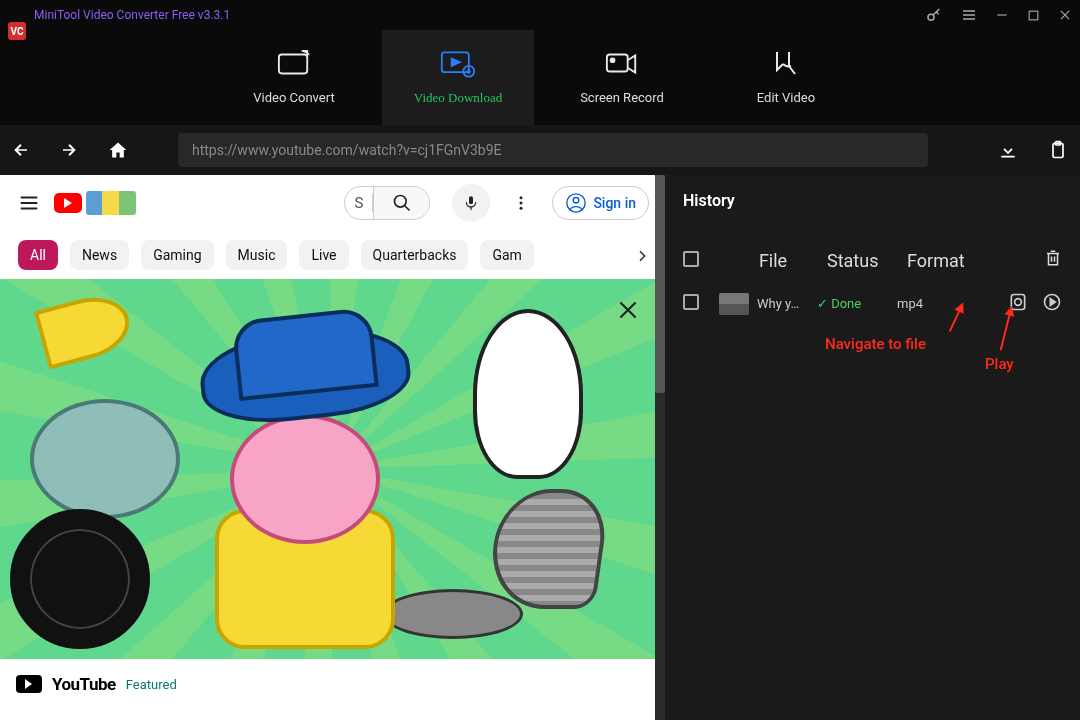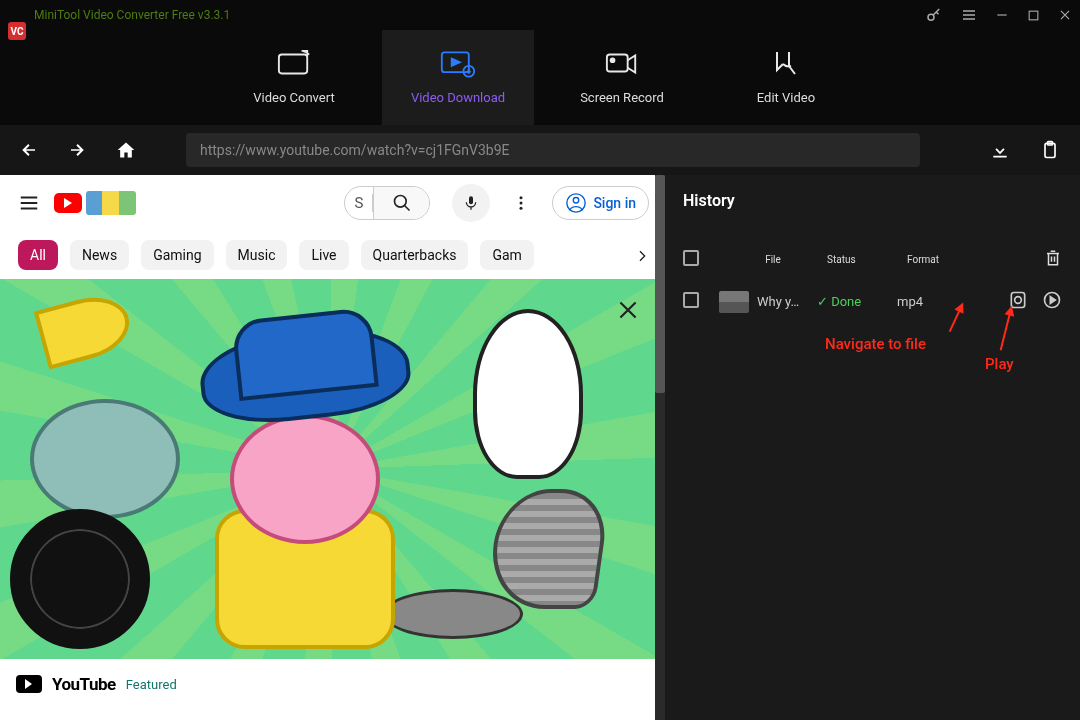--- a/index.html
+++ b/index.html
@@ -1,32 +1,32 @@
 <!DOCTYPE html>
 <html><head>
 <meta charset="utf-8">
 <style>
 * { margin: 0; padding: 0; box-sizing: border-box; font-family: -apple-system, BlinkMacSystemFont, "Segoe UI", Roboto, sans-serif; }
 html, body { width: 1080px; height: 720px; background: #1a1a1a; overflow: hidden; color: #e0e0e0; }
 .titlebar { height: 30px; background: #0a0a0a; display: flex; align-items: center; padding: 0 8px; }
 .app-icon { width: 18px; height: 18px; background: #d32f2f; border-radius: 3px; display: flex; align-items: center; justify-content: center; font-size: 10px; font-weight: bold; color: #fff; margin-right: 8px; margin-top: 32px; }
-.title-text { font-size: 12px; color: #4d7c0f; flex: 1; }
+.title-text { font-size: 12px; color: #8b5cf6; flex: 1; }
 .win-controls { display: flex; gap: 18px; align-items: center; }
 .win-controls span { color: #aaa; display: inline-flex; }
 .key-icon { color: #e8a838; }
 
 .tabbar { height: 95px; background: #0a0a0a; display: flex; justify-content: center; gap: 12px; }
 .tab { width: 152px; display: flex; flex-direction: column; align-items: center; justify-content: center; gap: 12px; cursor: pointer; }
 .tab.active { background: #1c1c1c; }
 .tab-icon { height: 28px; display: flex; align-items: center; }
 .tab-label { font-size: 13px; color: #ddd; }
-.tab.active .tab-label { color: #8b5cf6; }
+.tab.active .tab-label { color: #22c55e; font-family: Liberation Serif, serif; }
 .tab.active svg { stroke: #2b7dff; }
 
-.navbar { height: 50px; background: #161616; display: flex; align-items: center; padding: 0 20px; gap: 30px; }
+.navbar { height: 50px; background: #161616; display: flex; align-items: center; padding: 0 12px; gap: 30px; }
 .nav-btn { color: #eee; display: inline-flex; cursor: pointer; }
 .url-input { flex: 1; height: 34px; background: #282828; border: none; border-radius: 4px; padding: 0 14px; color: #888; font-size: 14px; margin-left: 20px; margin-right: 40px; }
 
 .main { display: flex; height: calc(720px - 30px - 95px - 50px); }
 
 .browser-pane { width: 665px; background: #fff; position: relative; border-right: 2px solid #000; }
 .browser-scroll { position: absolute; top: 0; right: -2px; width: 10px; height: 100%; background: #2a2a2a; }
 .scroll-thumb { width: 100%; height: 40%; background: #555; border-radius: 2px; }
 
 .yt-header { height: 56px; display: flex; align-items: center; padding: 0 14px 0 18px; gap: 14px; background: #fff; }
@@ -63,21 +63,21 @@
 .bird { position: absolute; right: 80px; top: 30px; width: 110px; height: 170px; background: #fff; border: 4px solid #222; border-radius: 50% 50% 40% 40%; }
 .elephant { position: absolute; left: 30px; top: 120px; width: 150px; height: 120px; background: #8fbdb8; border: 4px solid #4a7a75; border-radius: 50%; }
 .record { position: absolute; left: 10px; bottom: 10px; width: 140px; height: 140px; background: #111; border-radius: 50%; border: 20px solid #111; box-shadow: inset 0 0 0 2px #444, inset 0 0 0 30px #111; }
 .tornado { position: absolute; right: 60px; bottom: 50px; width: 110px; height: 120px; border: 4px solid #444; border-radius: 50% 50% 20% 60%; background: repeating-linear-gradient(#888 0 6px, #aaa 6px 12px); transform: skewX(-8deg); }
 .ufo { position: absolute; right: 140px; bottom: 20px; width: 140px; height: 50px; background: #888; border: 3px solid #333; border-radius: 50%; }
 .horn { position: absolute; left: 40px; top: 20px; width: 90px; height: 60px; background: #f7d936; border: 4px solid #c7a500; border-radius: 0 60% 60% 0; transform: rotate(-15deg); }
 .burst { position: absolute; inset: 0; background: repeating-conic-gradient(from 0deg, rgba(255,235,80,.15) 0 8deg, transparent 8deg 20deg); }
 
 .history-pane { flex: 1; background: #1a1a1a; padding: 16px 18px; position: relative; }
 .history-title { font-size: 16px; font-weight: 600; color: #fff; margin-bottom: 30px; }
-.hist-header { display: flex; align-items: center; font-size: 10px; color: #ddd; padding: 8px 0; }
+.hist-header { display: flex; align-items: center; font-size: 18px; color: #ddd; padding: 8px 0; }
 .hist-cb { width: 36px; }
 .col-file { width: 108px; text-align: center; }
 .col-status { width: 80px; }
 .col-format { width: 80px; }
 .hist-del { margin-left: auto; }
 .checkbox { width: 16px; height: 16px; border: 2px solid #aaa; border-radius: 2px; display: inline-block; }
 
 .hist-row { display: flex; align-items: center; padding: 12px 0; font-size: 13px; }
 .thumb { width: 30px; height: 22px; background: linear-gradient(#777 50%, #555 50%); border-radius: 2px; margin-right: 8px; }
 .file-name { width: 60px; color: #ccc; overflow: hidden; text-overflow: ellipsis; white-space: nowrap; }

